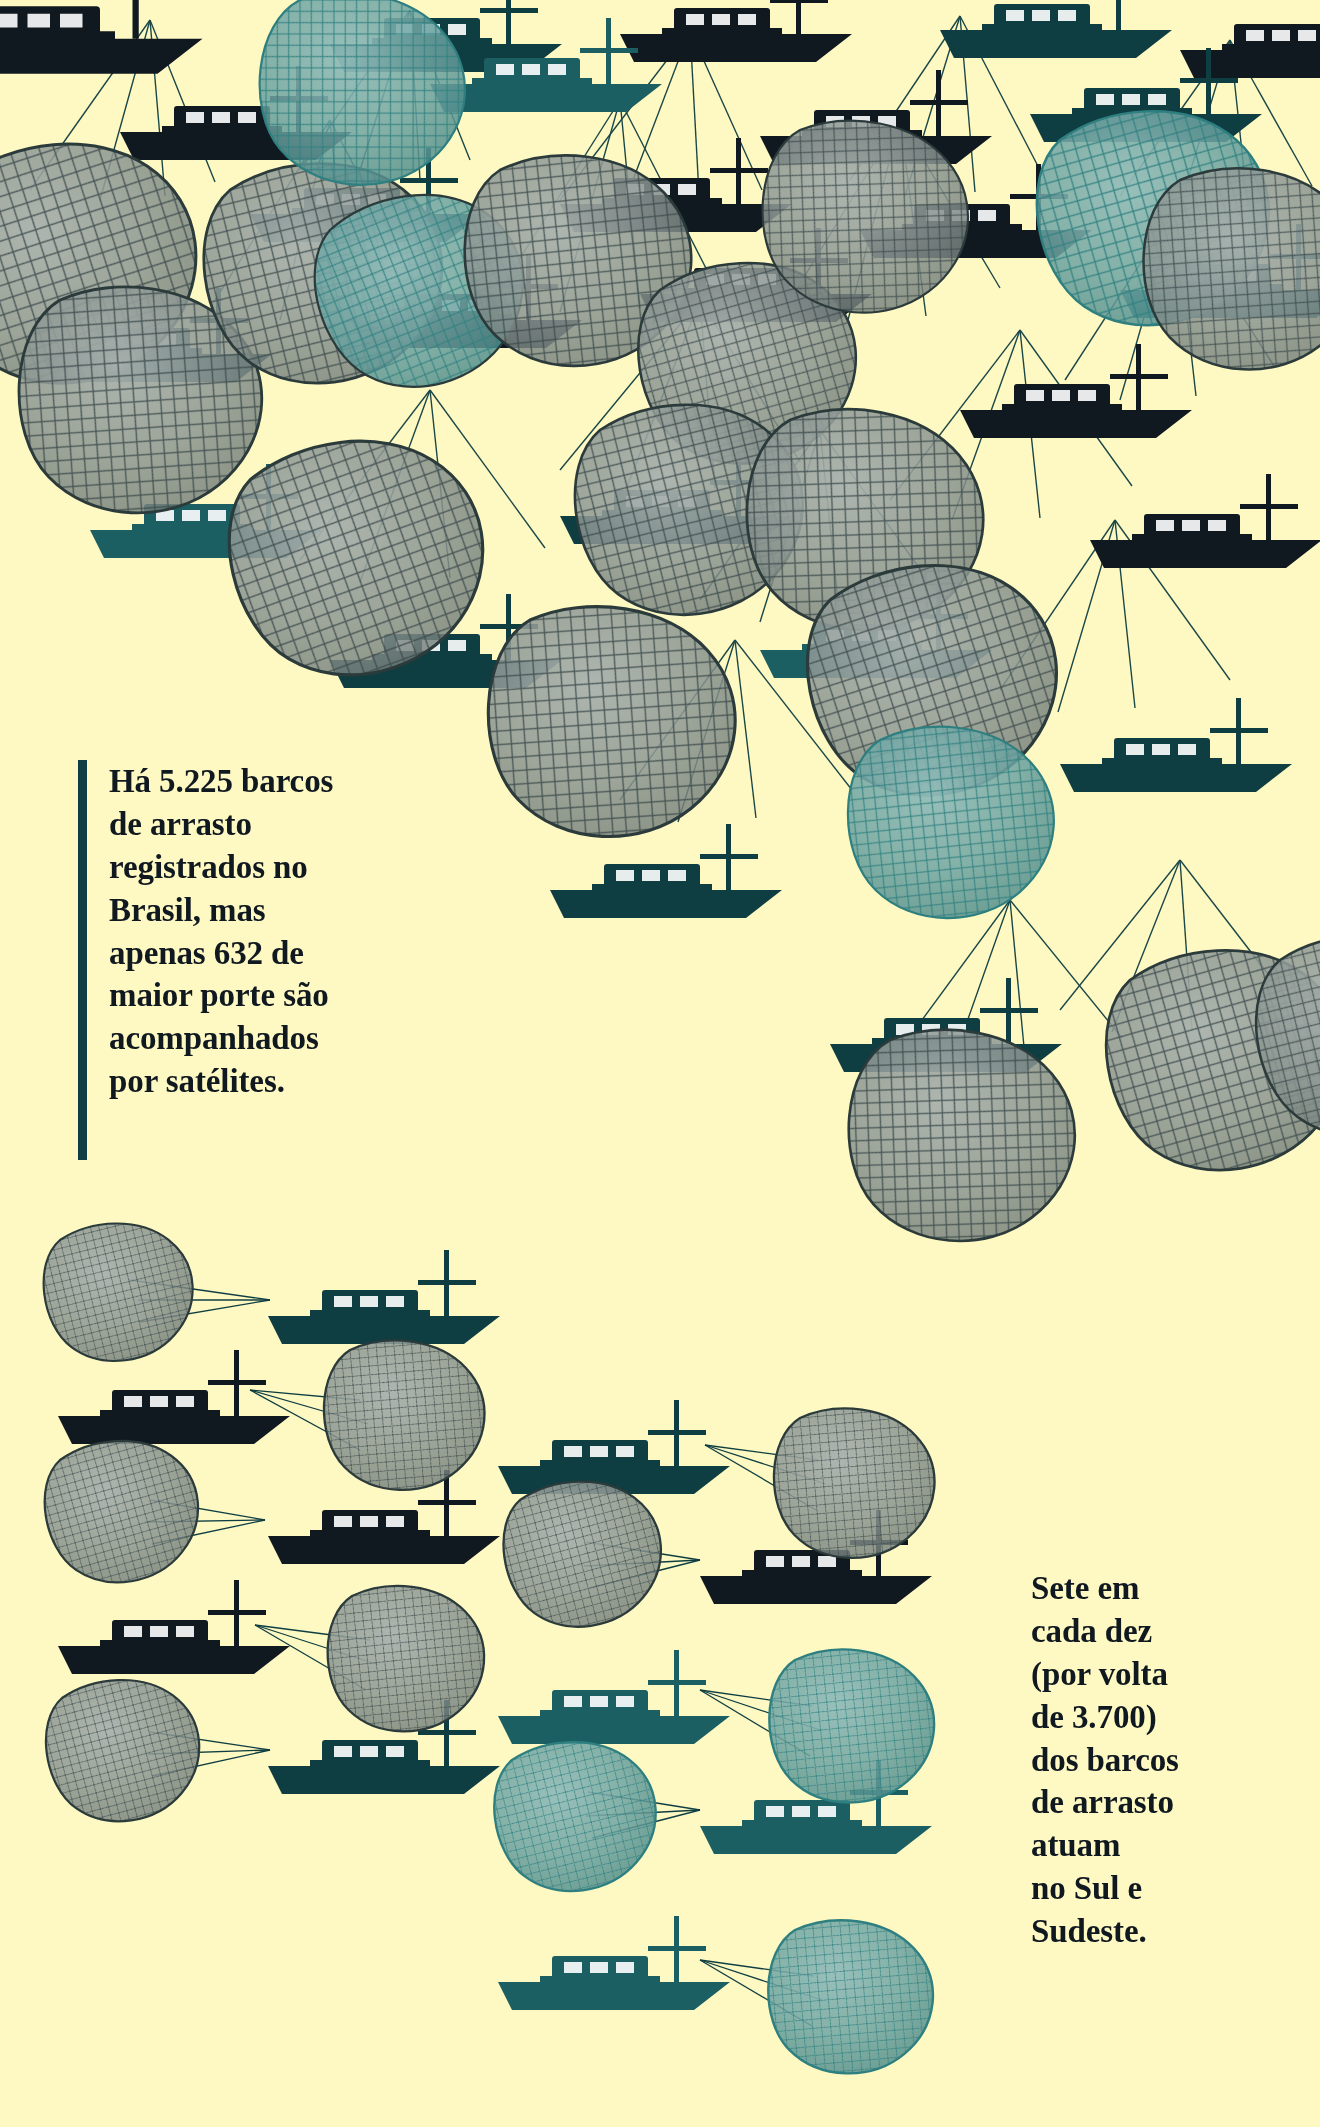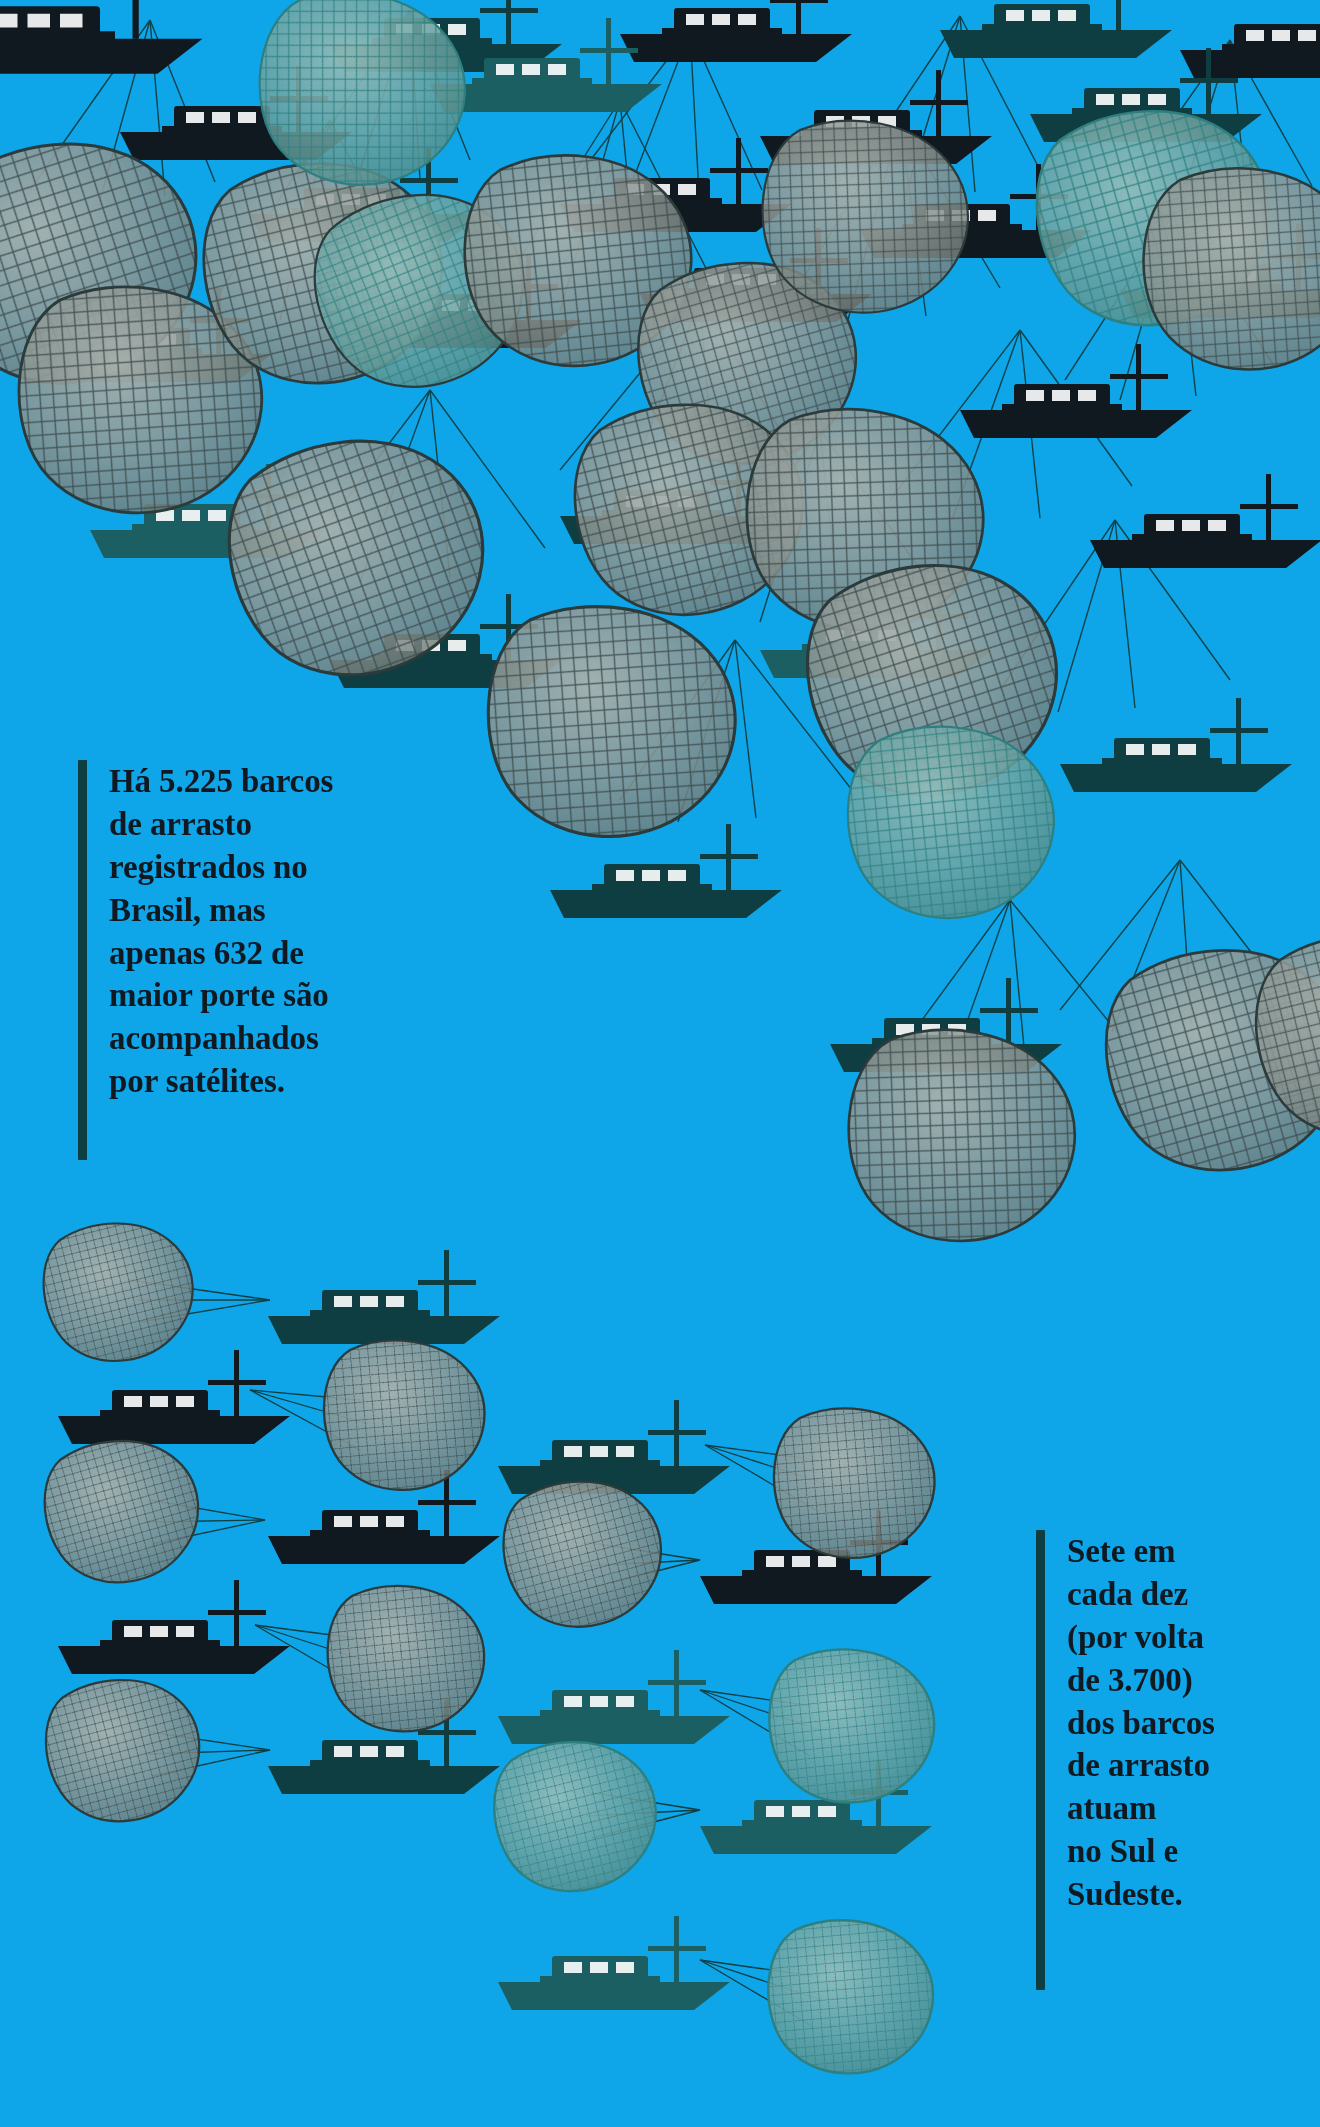--- a/index.html
+++ b/index.html
@@ -9,21 +9,21 @@
     background: #ffffff;
   }
   body {
     font-family: "Liberation Serif", serif;
   }
   .page {
     position: relative;
     width: 1320px;
     height: 2127px;
     overflow: hidden;
-    background: #0ea5e9;
+    background: #fef9c3;
   }
   .art-layer {
     position: absolute;
     inset: 0;
     width: 1320px;
     height: 2127px;
   }
 
   
   .callout {
@@ -45,23 +45,24 @@
     color: #101820;
     letter-spacing: -0.1px;
     white-space: pre-line;
   }
   #callout-top {
     left: 78px;
     top: 760px;
     height: 400px;
   }
   #callout-bottom {
-    left: 1036px;
+    left: 1000px;
     top: 1530px;
     height: 460px;
+    align-items: center;
   }
 </style>
 </head>
 <body>
 
 <div class="page">
 
   <svg class="art-layer" viewBox="0 0 1320 2127" preserveAspectRatio="none">
     <defs>
 

